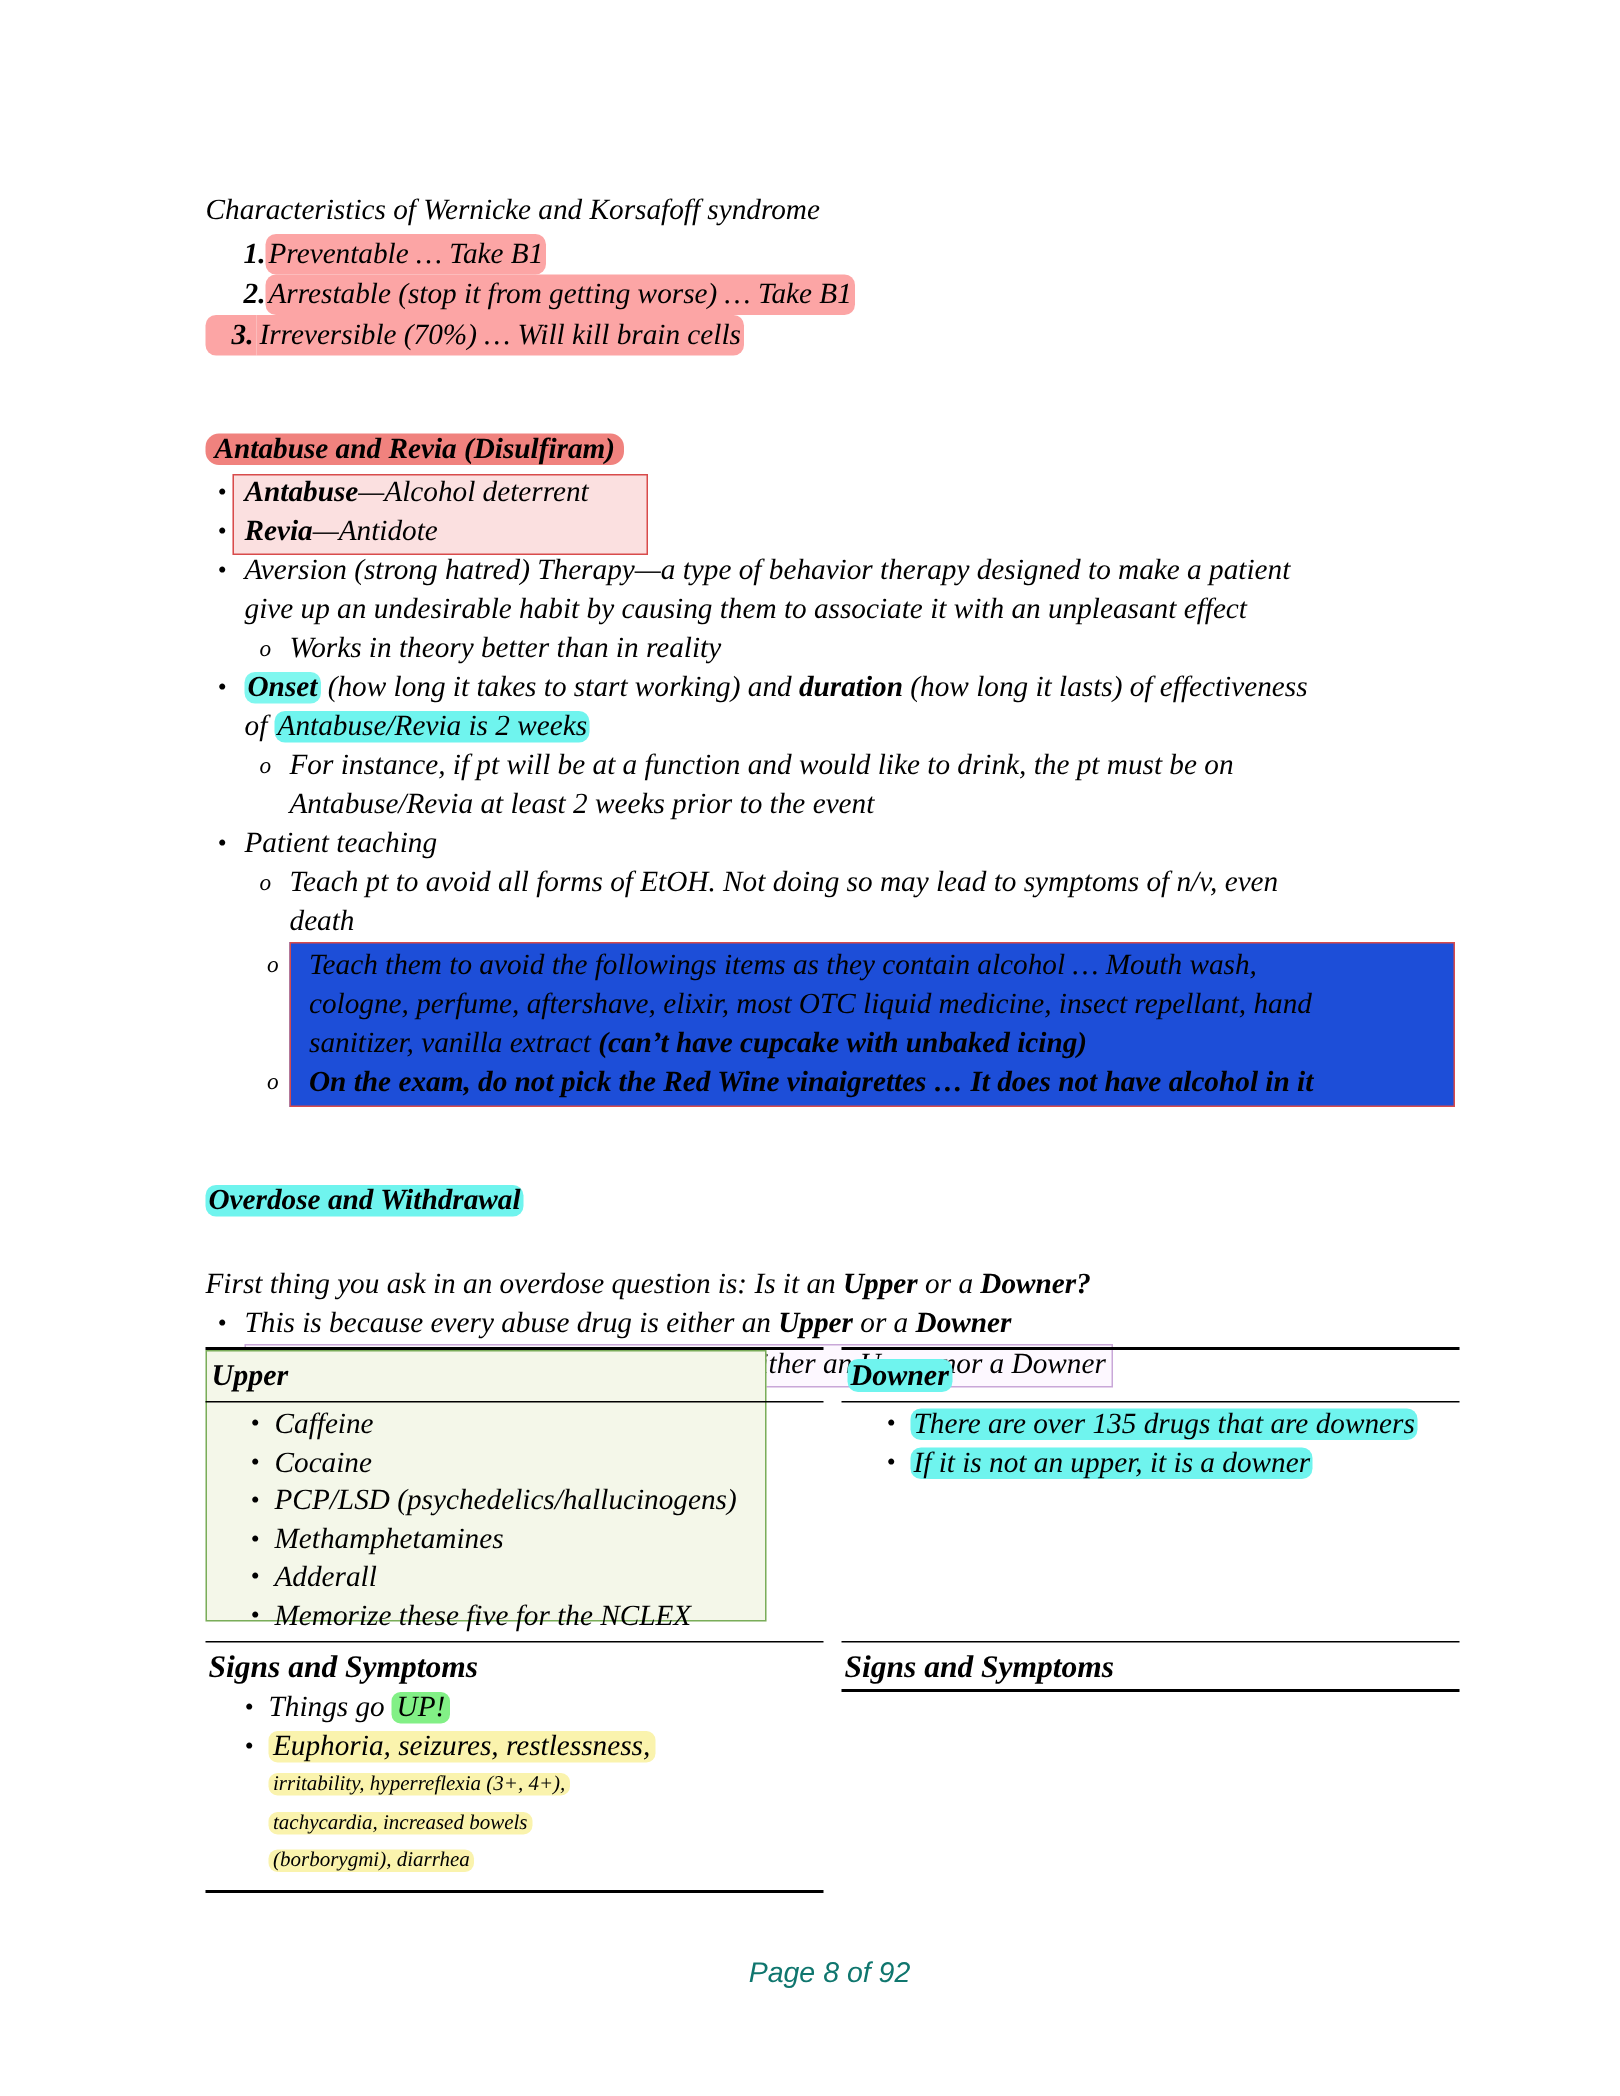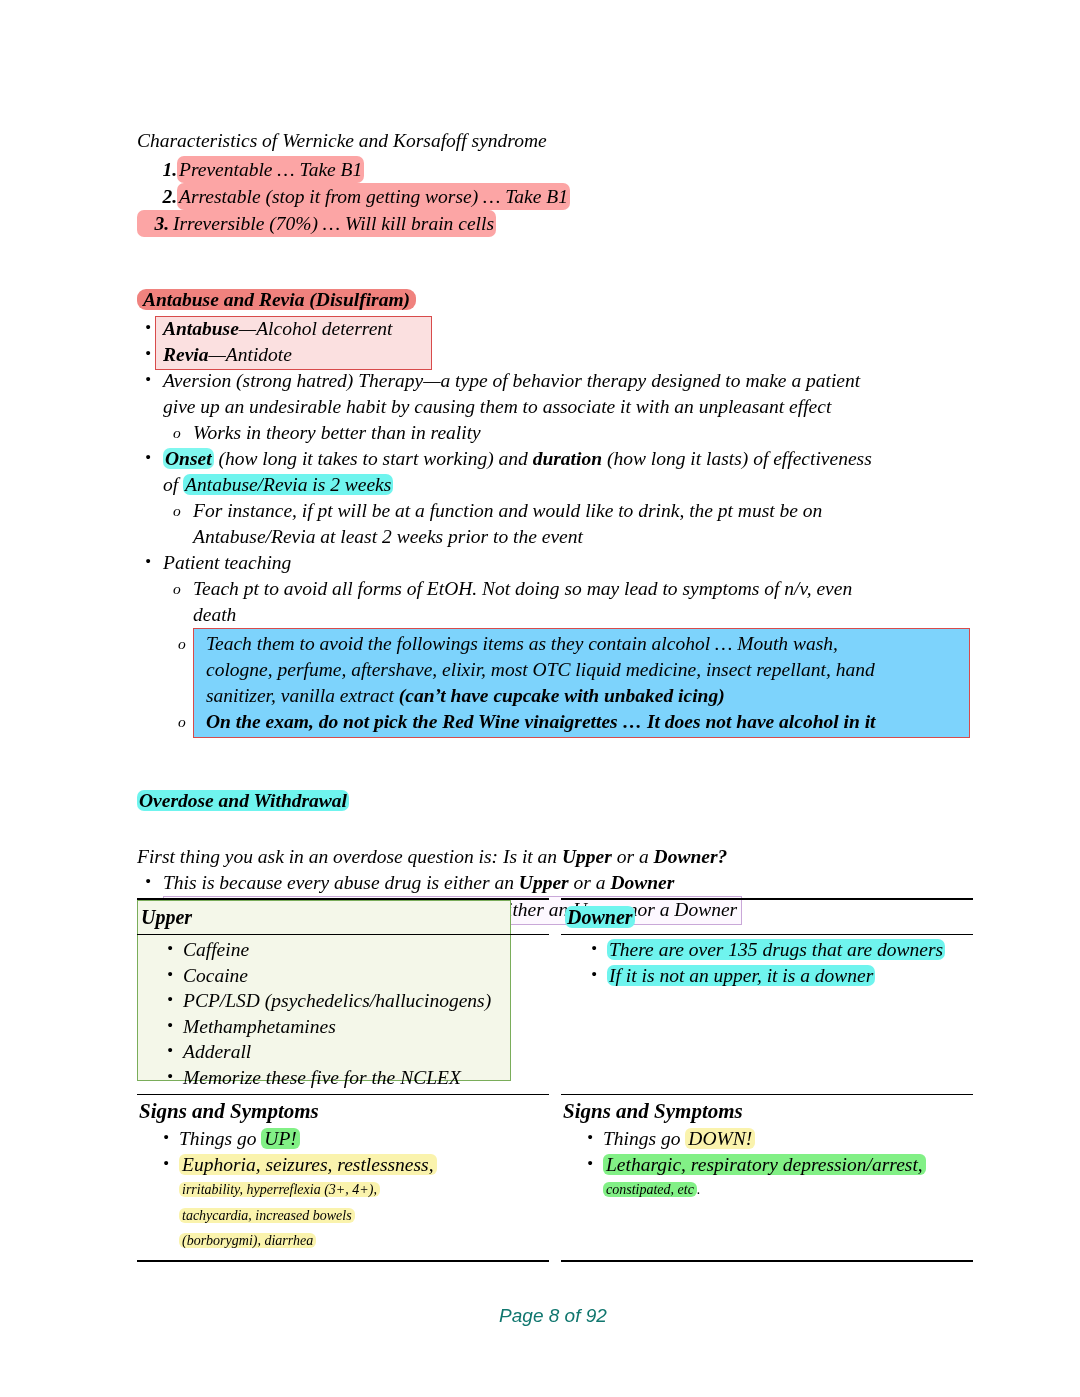--- a/index.html
+++ b/index.html
@@ -101,21 +101,21 @@
     top: 0;
     width: 277px;
     height: 54px;
   }
   .antabuse-pair { position: relative; }
   .antabuse-pair .bul { position: relative; z-index: 2; }
   .antabuse-pair .bul::before { z-index: 3; }
 
   .redbox-big {
     border: 1.6px solid #d84b4b;
-    background: #7dd3fc;
+    background: #1d4ed8;
     box-sizing: border-box;
     margin-left: 56px;
     width: 777px;
     padding: 2px 4px 2px 6px;
     position: relative;
   }
   .redbox-big .sub::before { left: -22px; }
   .redbox-big .sub { padding-left: 6px; }
 
   .purplebox {
@@ -356,27 +356,20 @@
           <div class="tdlist">
             <div class="bul"><span class="hl-cyan2">There are over 135 drugs that are downers</span></div>
             <div class="bul"><span class="hl-cyan2">If it is not an upper, it is a downer</span></div>
           </div>
           <div style="height:102px;"></div>
         </div>
 
         <div class="sssection">
           <div class="rule-mid"></div>
           <div class="ss-head">Signs and Symptoms</div>
-          <div class="ss-body">
-            <div class="bul"><span>Things go </span><span class="hl-yellow-run">DOWN!</span></div>
-            <div class="bul"><span class="hl-green-run">Lethargic, respiratory depression/arrest,</span></div>
-            <div class="ss-wrapline"><span class="hl-green-run">constipated, etc</span><span>.</span></div>
-            <div class="ss-wrapline" style="height:25.5px;"></div>
-            <div class="ss-wrapline" style="height:25.5px;"></div>
-          </div>
           <div class="rule-bot"></div>
         </div>
       </div>
 
     </div>
   </div>
 
   <div class="footer">Page 8 of 92</div>
 
 </div>

